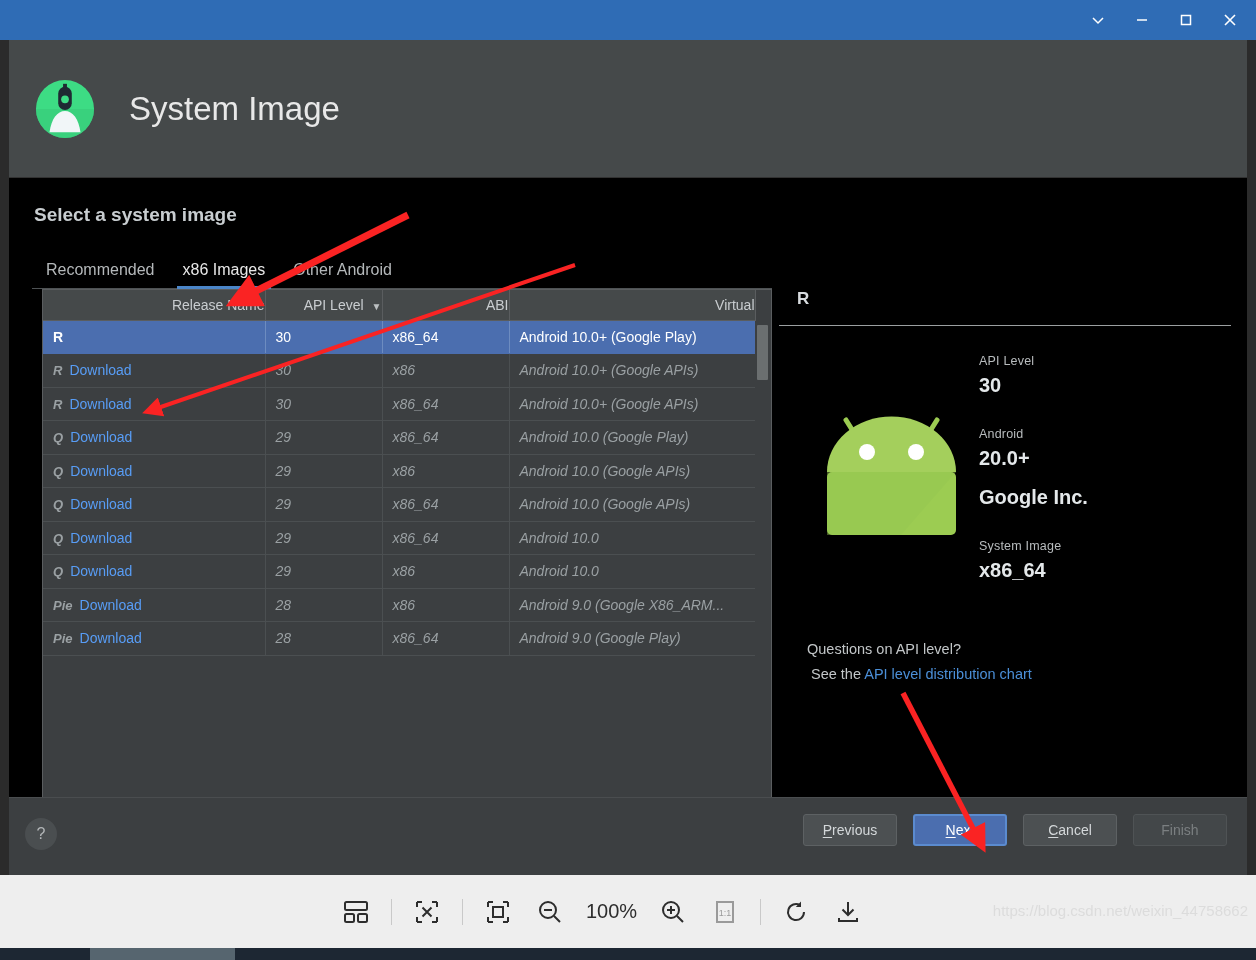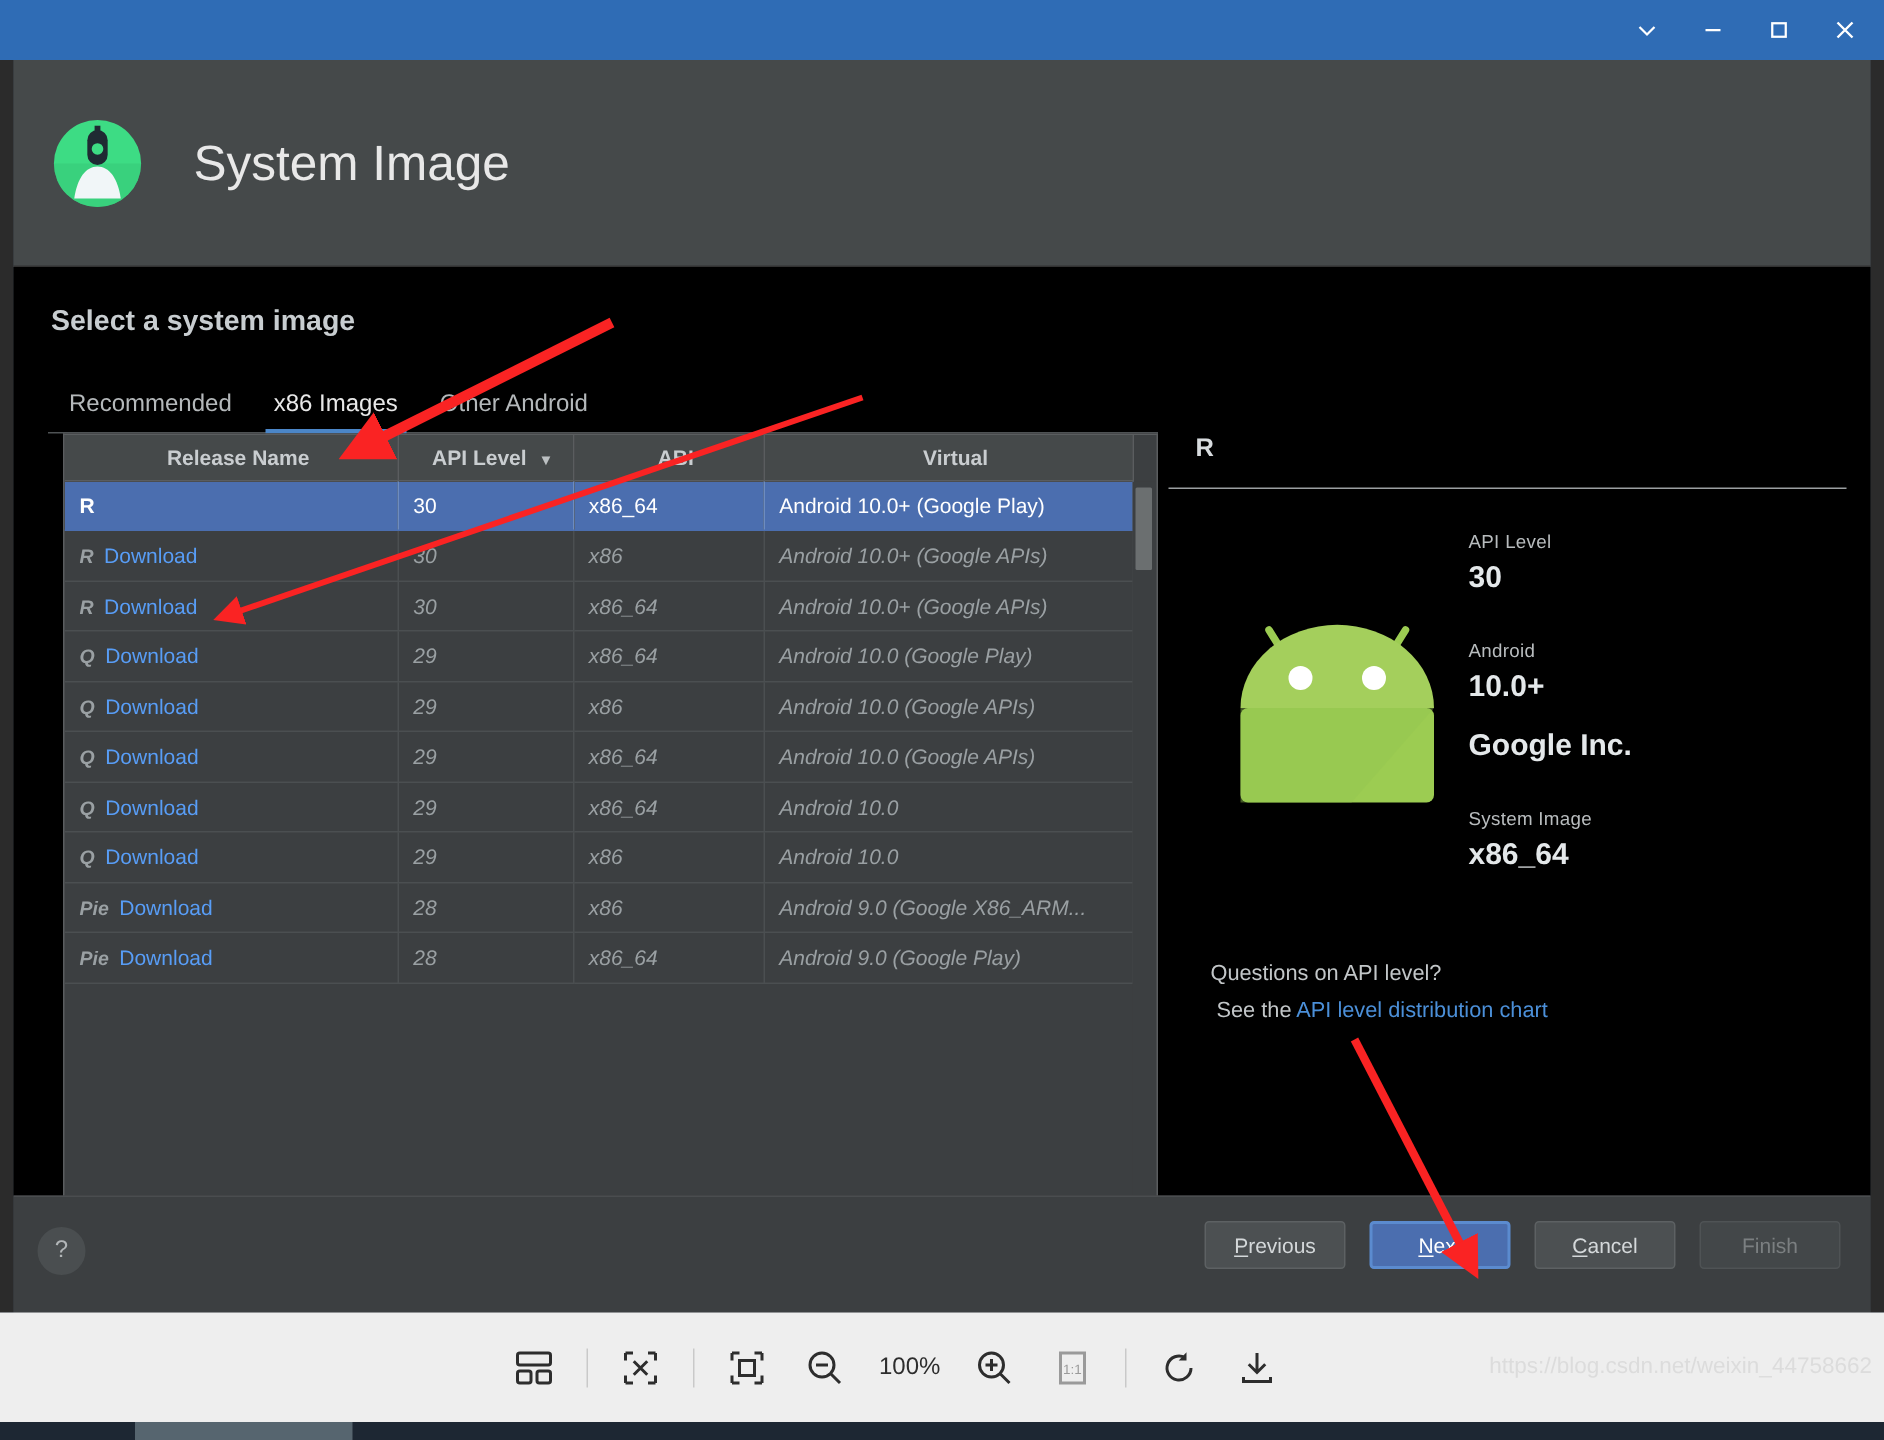--- a/index.html
+++ b/index.html
@@ -96,21 +96,21 @@
   
   .table-wrap {
     position: absolute; left: 33px; top: 111px;
     width: 730px; height: 579px;
     border: 1px solid #5a5d5f; border-bottom: none;
     overflow: hidden; background: #3c3f41;
   }
   table.sysimg { width: 712px; border-collapse: collapse; table-layout: fixed; }
   table.sysimg th {
     height: 30px; background: #45494a; color: #c9cdd0;
-    font-weight: bold; font-size: 14px; text-align: center;
+    font-weight: normal; font-size: 14px; text-align: right;
     padding-left: 10px; border-right: 1px solid #5a5d5f;
     border-bottom: 1px solid #5a5d5f;
     white-space: nowrap; overflow: hidden;
   }
   table.sysimg td {
     height: 33.5px; font-size: 14px; padding-left: 10px;
     border-right: 1px solid #4b4f51; border-bottom: 1px solid #4b4f51;
     color: #9aa0a3; font-style: italic;
     white-space: nowrap; overflow: hidden;
   }
@@ -216,21 +216,21 @@
   }
   .viewer-tools {
     position: absolute; left: 330px; top: 0; height: 73px;
     display: flex; align-items: center; gap: 0;
   }
   .vt { width: 52px; height: 73px; display: flex; align-items: center;
         justify-content: center; color: #2d2d2d; }
   .vt.dim { color: #9a9a9a; }
   .vt-sep { width: 1px; height: 26px; background: #c9c9c9; margin: 0 9px; }
   .vt-zoom {
-    font-size: 16px; color: #2d2d2d; padding: 0 10px;
+    font-size: 20px; color: #2d2d2d; padding: 0 10px;
     display: flex; align-items: center; height: 58px;
   }
   .watermark {
     position: absolute; right: 8px; top: 27px;
     font-size: 15px; color: #dcdcdc;
   }
   .taskbar-strip {
     position: absolute; left: 0; top: 948px; width: 1256px; height: 12px;
     background: #1d2733;
   }
@@ -458,21 +458,21 @@
             <rect x="13" y="78" width="129" height="63" rx="5" fill="#9ccc52"></rect>
             <path d="M13 78h129l-55 63H13z" fill="#95c64f" opacity=".45"></path>
             <circle cx="53" cy="58" r="8" fill="#ffffff"></circle>
             <circle cx="102" cy="58" r="8" fill="#ffffff"></circle>
           </svg>
 
           <div class="detail-fields">
             <div class="field-label">API Level</div>
             <div class="field-value">30</div>
             <div class="field-label">Android</div>
-            <div class="field-value">10.0+</div>
+            <div class="field-value">20.0+</div>
             <div class="field-value" style="margin-top:-14px;">Google Inc.</div>
             <div class="field-label">System Image</div>
             <div class="field-value">x86_64</div>
           </div>
         </div>
 
         <div class="qna">
           <div>Questions on API level?</div>
           <div class="line2">
             <span>See the </span><a href="#">API level distribution chart</a>

